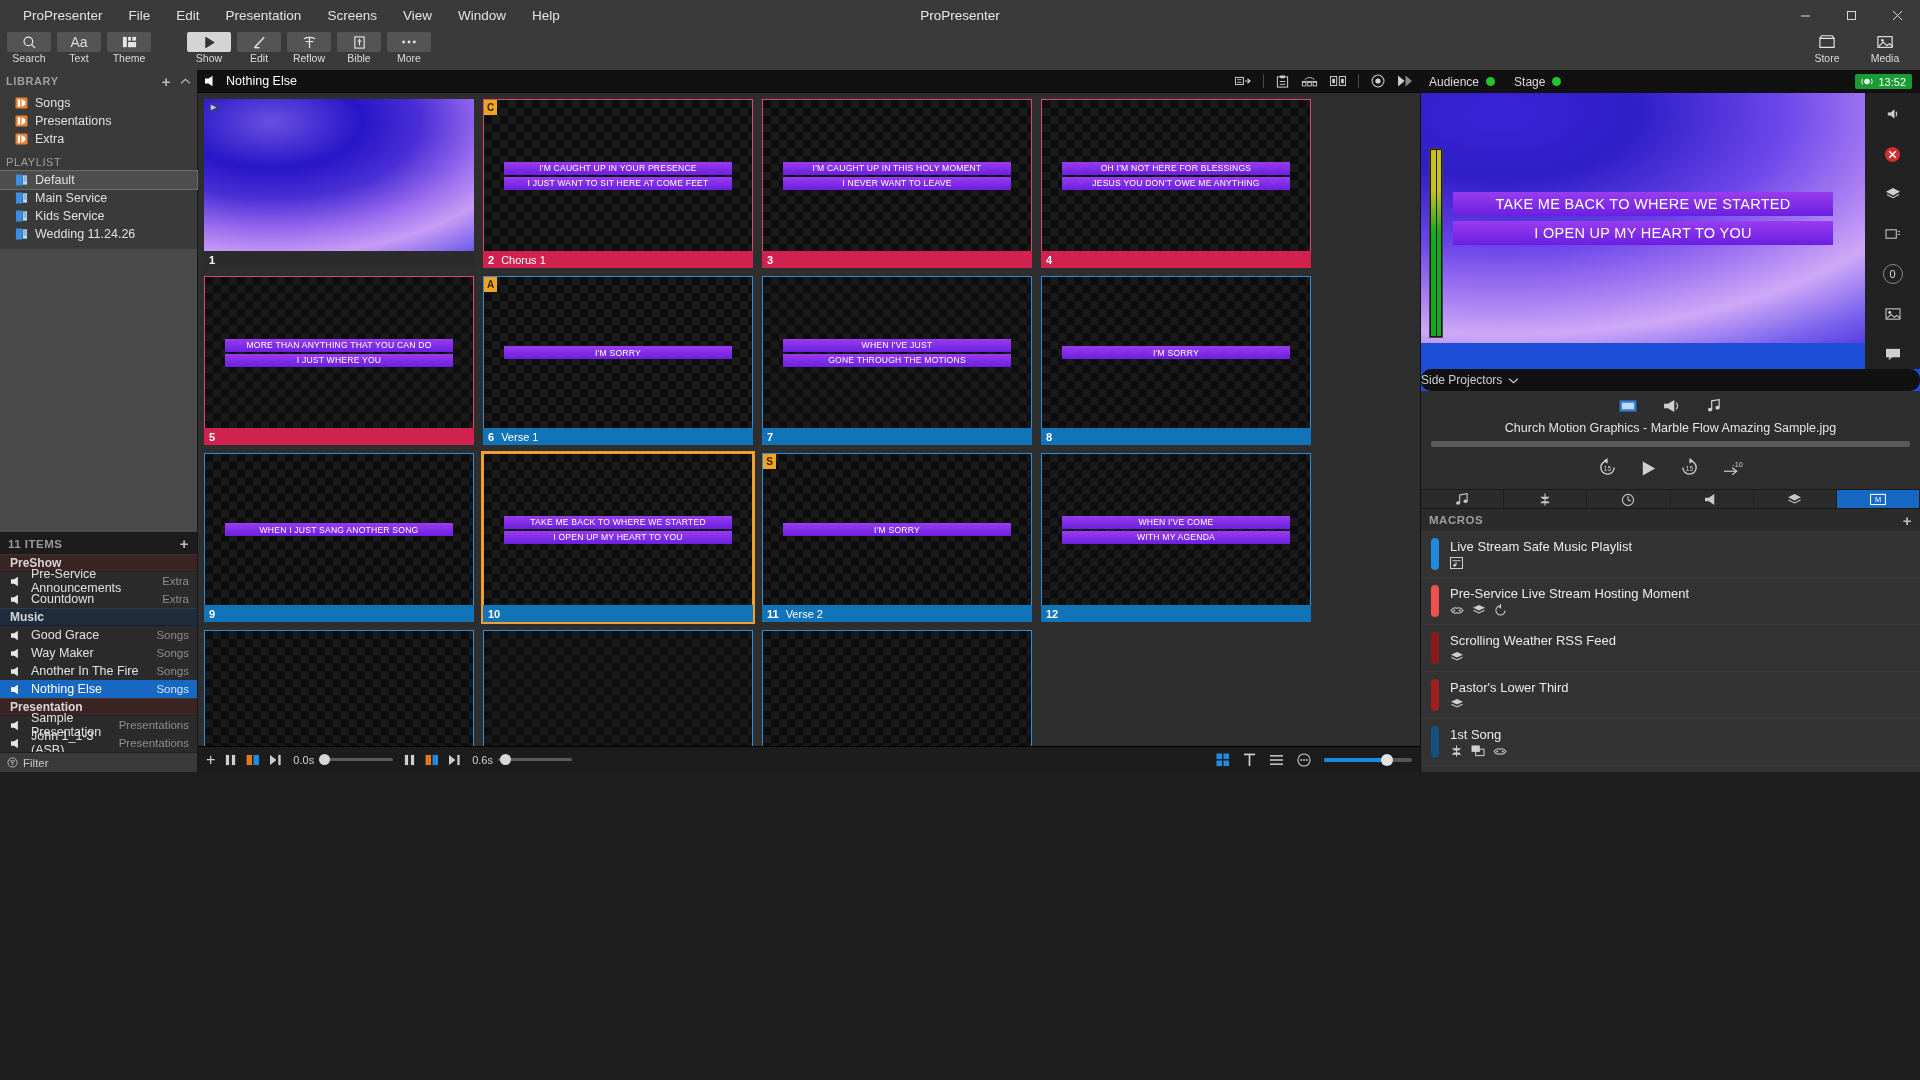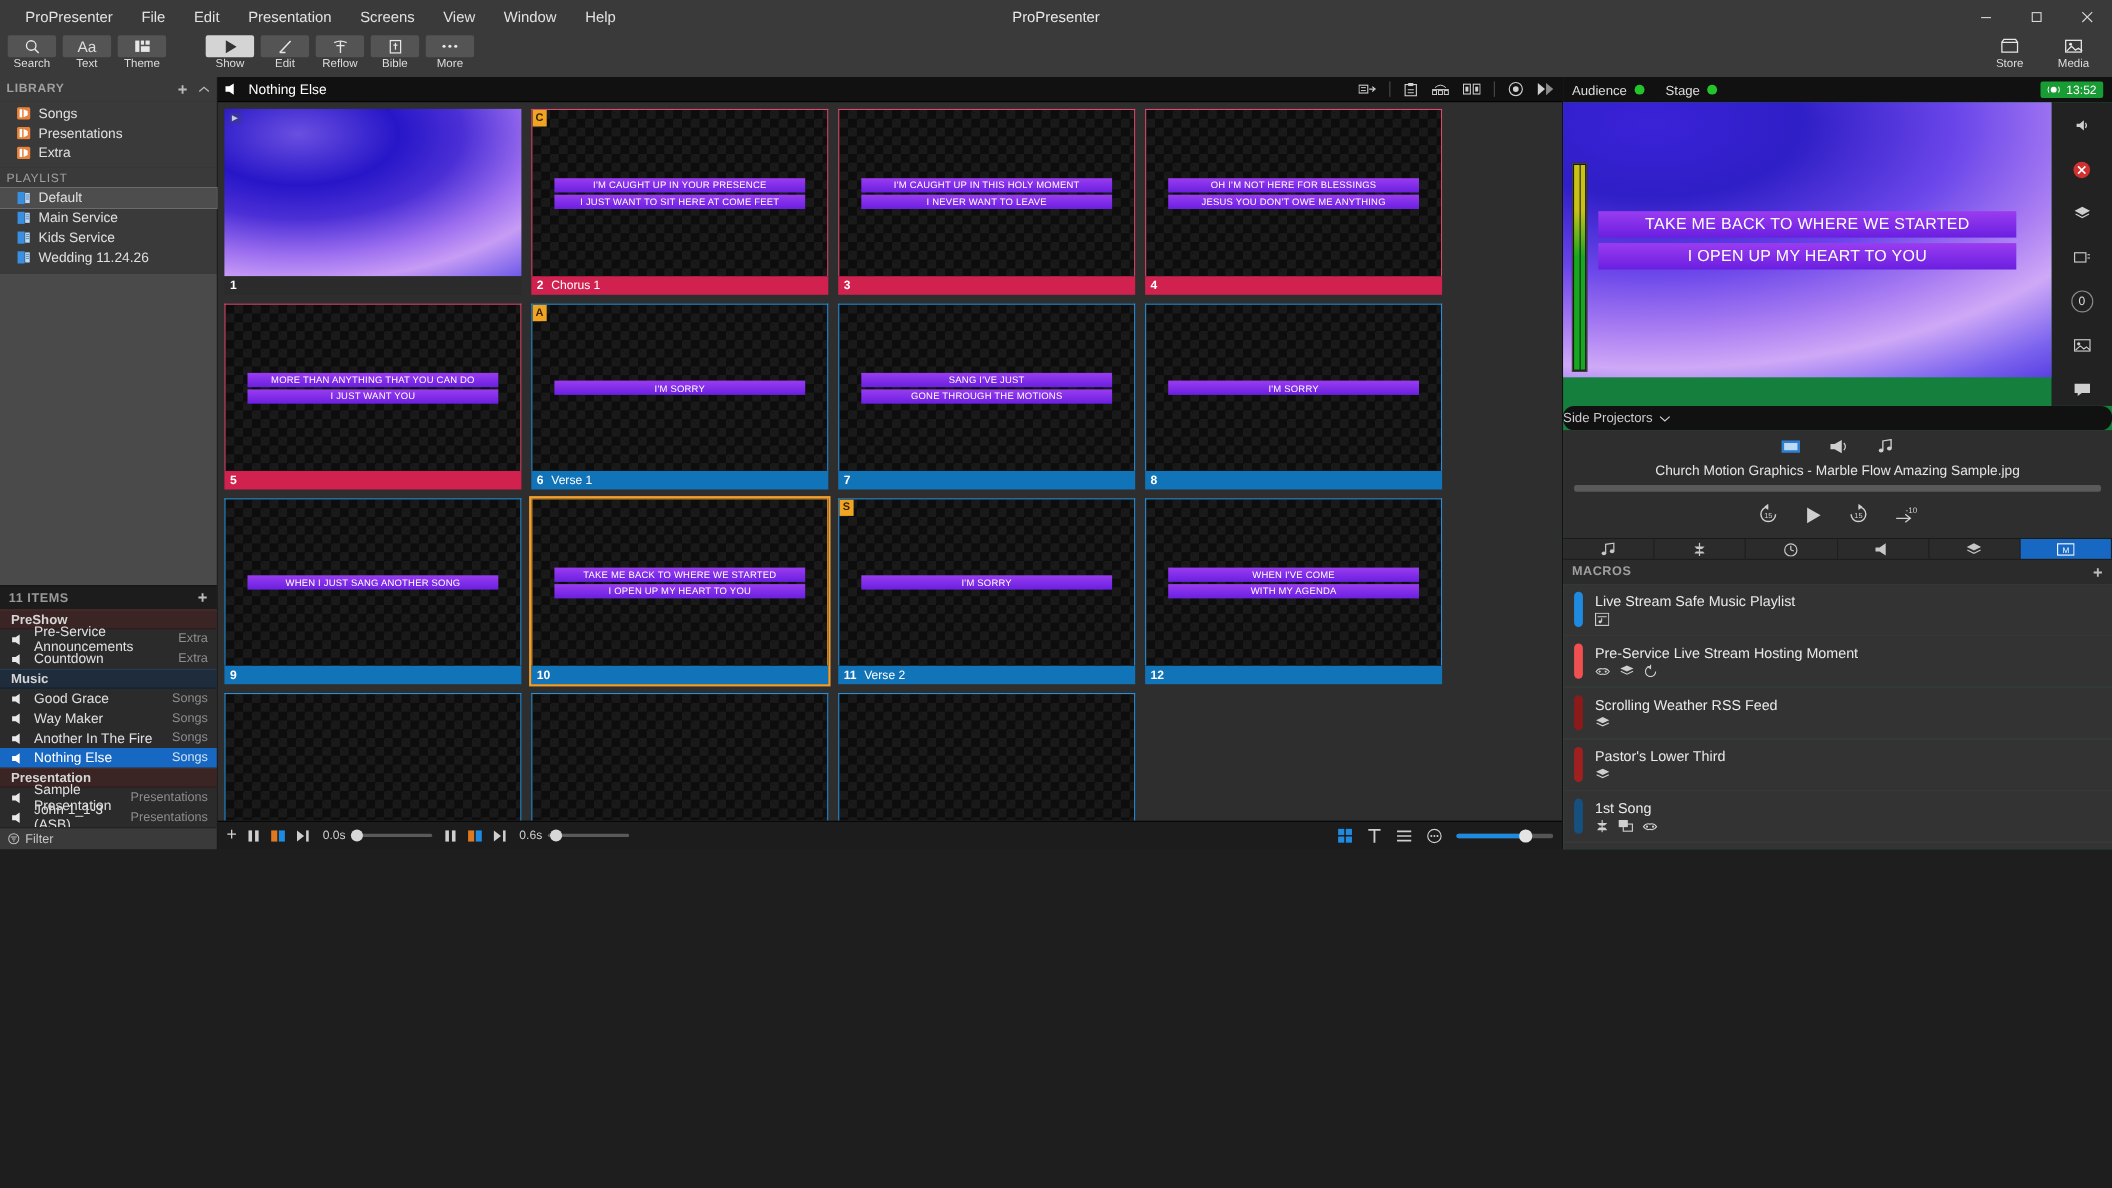--- a/index.html
+++ b/index.html
@@ -162,21 +162,21 @@
   .mini-slider { display: flex; align-items: center; gap: 5px; }
   .mini-slider .tval { font-size: 11px; color: #d0d0d0; }
   .track { width: 74px; height: 3px; background: #5a5a5a; border-radius: 2px; position: relative; }
   .knob { position:absolute; top:-4px; width: 11px; height: 11px; border-radius:50%; background:#d8d8d8; }
   .sb-right { margin-left: auto; display: flex; align-items: center; gap: 13px; color:#cfcfcf; }
   .zoom-track { width: 88px; height: 4px; background: #555; border-radius: 2px; position: relative; }
   .zoom-fill { position:absolute; left:0; top:0; height:4px; background:#1e8ae0; border-radius:2px; }
   .zoom-knob { position:absolute; top:-4px; width: 12px; height: 12px; border-radius: 50%; background: #e4e4e4; }
 
   
-  .right { width: 500px; flex: 0 0 500px; display: flex; flex-direction: column; background: #15803d; border-left:1px solid #111;}
+  .right { width: 500px; flex: 0 0 500px; display: flex; flex-direction: column; background: #1d4ed8; border-left:1px solid #111;}
   .out-head {
     height: 23px; background: #111; display: flex; align-items: center; gap: 7px;
     padding: 0 8px; font-size: 12px; color: #ddd;
   }
   .dot { width: 9px; height: 9px; border-radius: 50%; background: #24c52a; display:inline-block;}
   .rec-pill {
     margin-left: auto; display:flex; align-items:center; gap: 5px;
     background:#1a9c34; color:#fff; font-size:11px; padding:1.5px 6px; border-radius:2px;
   }
   .preview-wrap { position: relative; display: flex; }
@@ -675,42 +675,42 @@
             </div>
             <div class="slide-footer">
               <span>4</span>
               <span class="lbl"></span>
             </div>
           </div>
 
           <div class="slide">
             <div class="slide-thumb">
               <div class="txtline">MORE THAN ANYTHING THAT YOU CAN DO</div>
-              <div class="txtline">I JUST WANT YOU</div>
+              <div class="txtline">I JUST WHERE YOU</div>
             </div>
             <div class="slide-footer">
               <span>5</span>
               <span class="lbl"></span>
             </div>
           </div>
 
           <div class="slide blue">
             <div class="slide-thumb">
               <div class="badge">A</div>
               <div class="txtline">I'M SORRY</div>
             </div>
             <div class="slide-footer">
               <span>6</span>
               <span class="lbl">Verse 1</span>
             </div>
           </div>
 
           <div class="slide blue">
             <div class="slide-thumb">
-              <div class="txtline">SANG I'VE JUST</div>
+              <div class="txtline">WHEN I'VE JUST</div>
               <div class="txtline">GONE THROUGH THE MOTIONS</div>
             </div>
             <div class="slide-footer">
               <span>7</span>
               <span class="lbl"></span>
             </div>
           </div>
 
           <div class="slide blue">
             <div class="slide-thumb">

